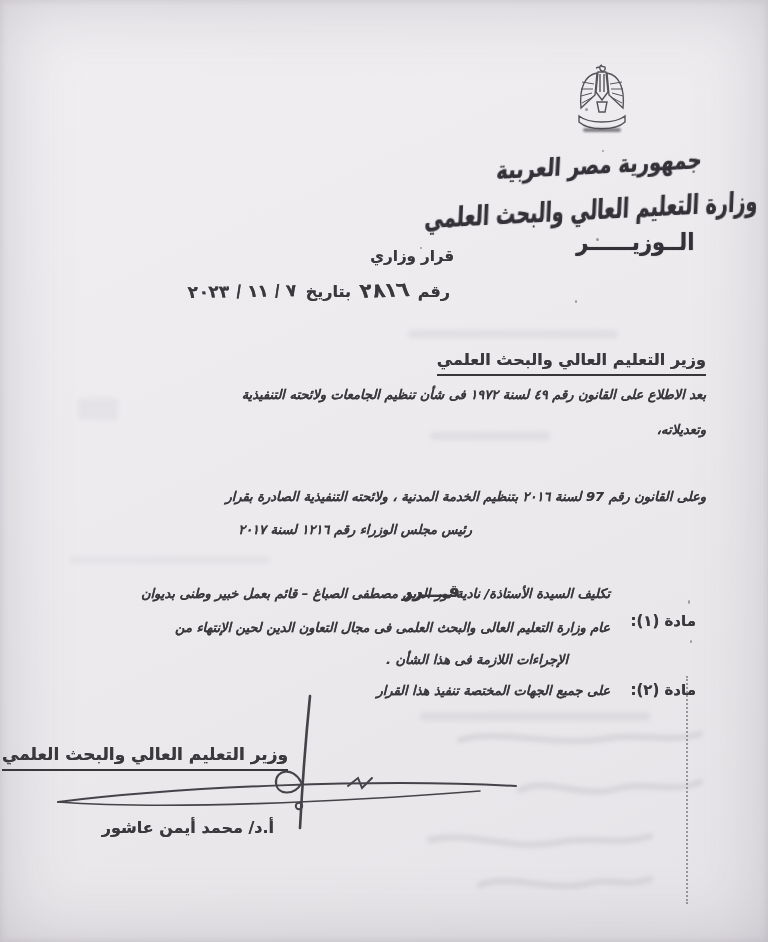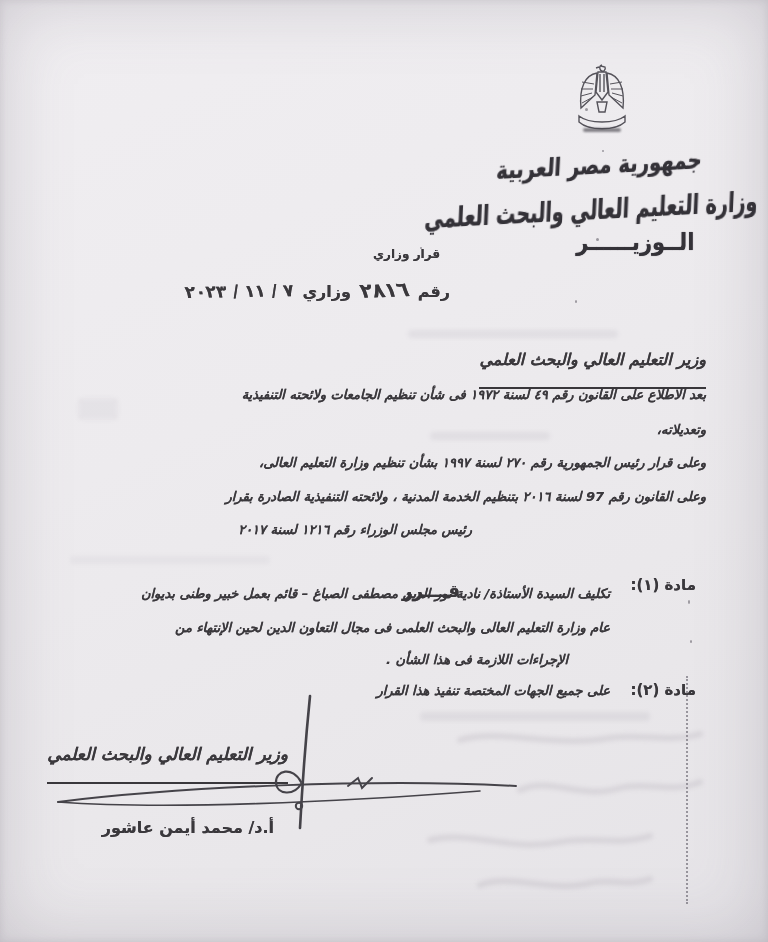--- a/index.html
+++ b/index.html
@@ -12,36 +12,36 @@
     direction:rtl;
   }
   .abs{position:absolute; white-space:nowrap;}
   .ink{font-weight:bold; text-shadow:0 0 .5px rgba(56,52,60,.75);}
   
   .calli{font-weight:bold; color:#343238; filter:blur(.35px); text-shadow:0 0 .8px rgba(50,46,55,.9);}
   .republic{top:146px; right:66px; font-size:24px; transform:rotate(-3deg) scale(.82,1.05) skewX(-8deg); transform-origin:right center;}
   .ministry{top:186px; right:10px; font-size:26px; transform:rotate(-3deg) scale(.74,1.08) skewX(-8deg); transform-origin:right center;}
   .minister{top:230px; right:74px; font-size:22px; letter-spacing:1px; transform:scale(.95,1.05); transform-origin:right center; border-bottom:0;}
   
-  .decree-title{top:247px; right:328px; font-size:12px;}
+  .decree-title{top:247px; right:314px; font-size:15px;}
   .decree-numline{top:278px; right:318px; font-size:16px; display:flex; gap:9px; align-items:baseline;}
   .hand{font-size:20px; transform:skewX(12deg) rotate(-2deg); display:inline-block; letter-spacing:2px;}
   .hand-date{font-size:17px; transform:skewX(8deg) rotate(-1deg); display:inline-block; letter-spacing:1px;}
   
   .bodyline{font-size:13px; line-height:20px;font-style:italic;}
-  .u{border-bottom:2.4px solid #39373b; padding-bottom:18px;font-style:italic;}
+  .u{border-bottom:2.4px solid #39373b; padding-bottom:5px;}
   .preamble-heading{top:350px; right:62px; font-size:16px;}
   .l0{top:385px; right:62px;}
   .l1{top:420px; right:62px;}
   .l2{top:453px; right:62px;}
   .l3{top:487px; right:62px;}
   .l4{top:520px; right:296px;}
   .qarrar{top:580px; right:308px; font-size:18px;}
   .art-label{font-size:15px;}
-  .a1-label{top:576px; right:72px;margin-left:36px;}
+  .a1-label{top:612px; right:72px;margin-left:36px;}
   .a2-label{top:681px; right:72px;}
   .a1-l0{top:584px; right:158px;}
   .a1-l1{top:618px; right:158px;}
   .a1-l2{top:650px; right:200px;}
   .a2-l0{top:681px; right:158px;}
   
   .sig-title{top:744px; right:480px; font-size:17px;}
   .sig-name{top:818px; right:494px; font-size:16px;}
   .sig-svg{position:absolute; left:48px; top:686px;}
   .sig-svg path{stroke:#454349; fill:none; stroke-linecap:round;}
@@ -79,28 +79,27 @@
   <div class="emblem-base-text"></div>
 
   <div class="abs calli republic">جمهورية مصر العربية</div>
   <div class="abs calli ministry">وزارة التعليم العالي والبحث العلمي</div>
   <div class="abs calli minister">الــوزيــــــر</div>
 
   <div class="abs ink decree-title">قرار وزاري</div>
   <div class="abs ink decree-numline">
     <span>رقم</span>
     <span class="hand">٢٨١٦</span>
-    <span>وزاري</span>
+    <span>بتاريخ</span>
     <span class="hand-date" dir="rtl">٧ / ١١ / ٢٠٢٣</span>
   </div>
 
   <div class="abs ink preamble-heading u">وزير التعليم العالي والبحث العلمي</div>
   <div class="abs ink bodyline l0">بعد الاطلاع على القانون رقم ٤٩ لسنة ١٩٧٢ فى شأن تنظيم الجامعات ولائحته التنفيذية</div>
   <div class="abs ink bodyline l1">وتعديلاته،</div>
-  <div class="abs ink bodyline l2">وعلى قرار رئيس الجمهورية رقم ٢٧٠ لسنة ١٩٩٧ بشأن تنظيم وزارة التعليم العالى،</div>
   <div class="abs ink bodyline l3">وعلى القانون رقم 97 لسنة ٢٠١٦ بتنظيم الخدمة المدنية ، ولائحته التنفيذية الصادرة بقرار</div>
   <div class="abs ink bodyline l4">رئيس مجلس الوزراء رقم ١٢١٦ لسنة ٢٠١٧</div>
 
   <div class="abs ink qarrar">قــــرر</div>
 
   <div class="abs ink art-label a1-label">مادة (١):</div>
   <div class="abs ink bodyline a1-l0">تكليف السيدة الأستاذة/ نادية نور الدين مصطفى الصباغ – قائم بعمل خبير وطنى بديوان</div>
   <div class="abs ink bodyline a1-l1">عام وزارة التعليم العالى والبحث العلمى  فى مجال التعاون الدين لحين الإنتهاء من</div>
   <div class="abs ink bodyline a1-l2">الإجراءات اللازمة فى هذا الشأن .</div>
 

